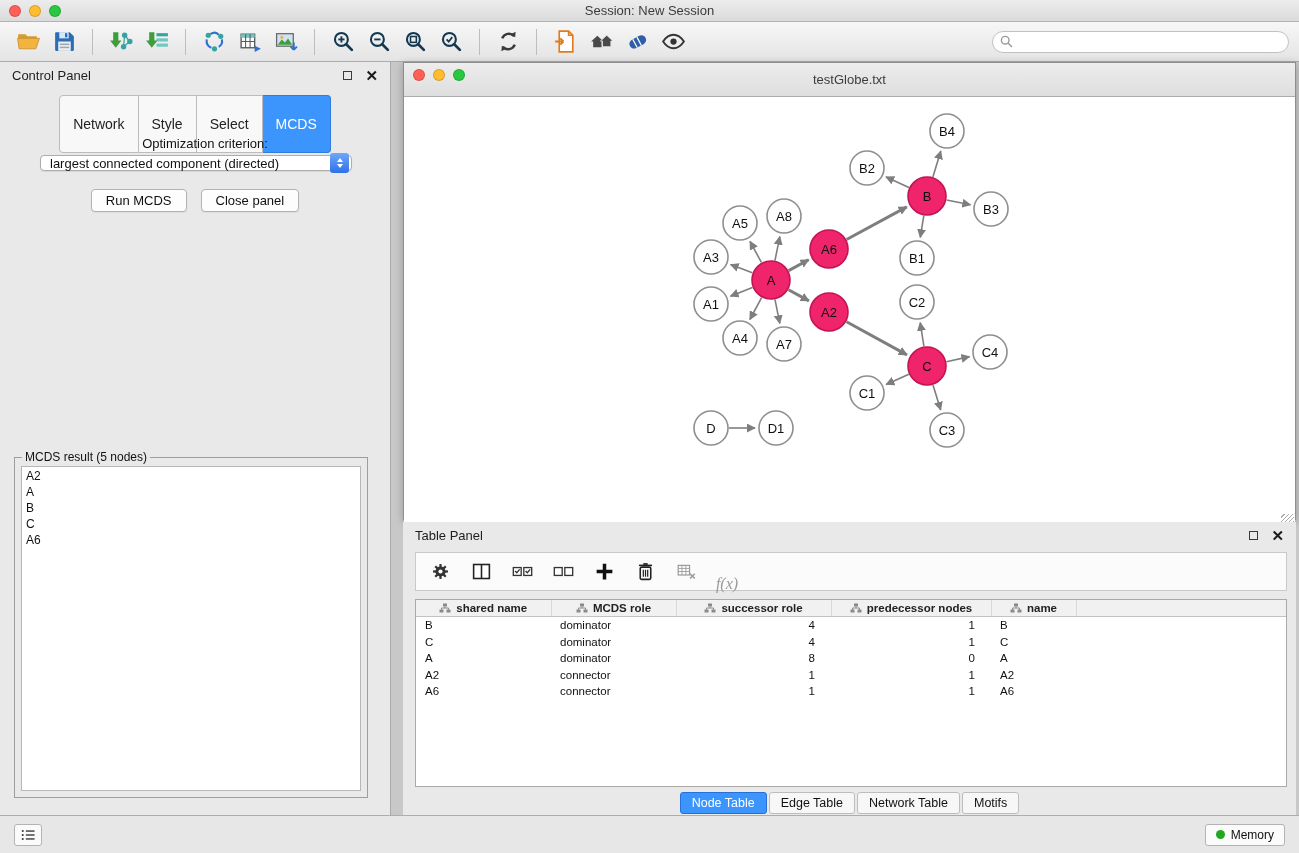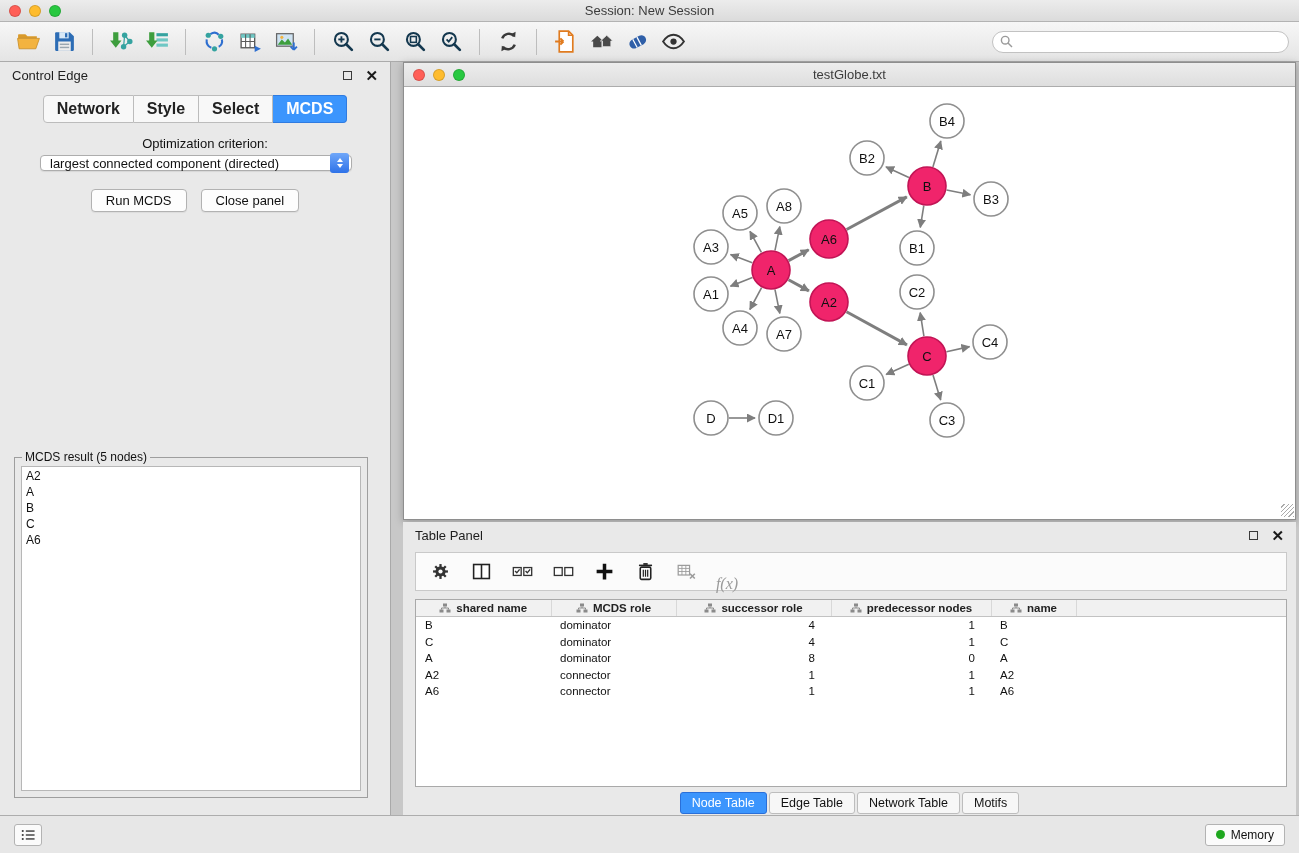--- a/index.html
+++ b/index.html
@@ -25,40 +25,40 @@
   
   .workspace{position:absolute;top:62px;left:0;width:1299px;height:753px;background:#C8C8C8;}
 
   
   .control-panel{position:absolute;left:0;top:0;width:391px;height:753px;background:#E9E9E9;border-right:1px solid #A9A9A9;}
   .panel-header{height:26px;display:flex;align-items:center;padding:0 12px;font-size:13px;color:#1E1E1E;}
   .ph-right{margin-left:auto;display:flex;align-items:center;gap:13px;}
   .ph-float{width:9px;height:9px;border:1.5px solid #3A3A3A;display:inline-block;}
   .ph-close{font-weight:bold;font-size:15px;color:#1A1A1A;line-height:1;}
   .cp-tabs{position:absolute;top:33px;left:0;right:0;display:flex;justify-content:center;}
-  .cp-tab{font-size:16px;padding:4px 13px;background:#F8F8F8;border:1px solid #BCBCBC;border-left:none;color:#222;cursor:default;font-weight:bold;}
+  .cp-tab{font-size:14px;padding:20px 13px;background:#F8F8F8;border:1px solid #BCBCBC;border-left:none;color:#222;cursor:default;}
   .cp-tab:first-child{border-left:1px solid #BCBCBC;border-radius:4px 0 0 4px;}
   .cp-tab:last-child{border-radius:0 4px 4px 0;}
   .cp-tab.active{background:var(--accent);border-color:#2F7BE0;color:#fff;}
   .cp-opt-label{position:absolute;top:74px;left:0;right:0;text-align:center;font-size:13px;color:#111;margin-left:20px;}
   .cp-select{position:absolute;top:93px;left:40px;width:312px;height:16px;background:#fff;border:1px solid #ADADAD;border-radius:4px;display:flex;align-items:center;box-shadow:0 1px 1px rgba(0,0,0,.08);}
   .cp-select .val{flex:1;font-size:13px;padding-left:9px;white-space:nowrap;overflow:hidden;color:#111;}
   .cp-stepper{width:19px;height:20px;margin-right:2px;border-radius:3px;background:linear-gradient(#6FA7F9,#2E72E8);display:flex;flex-direction:column;align-items:center;justify-content:center;gap:2px;}
   .tri-up{width:0;height:0;border-left:3.5px solid transparent;border-right:3.5px solid transparent;border-bottom:4.5px solid #fff;}
   .tri-down{width:0;height:0;border-left:3.5px solid transparent;border-right:3.5px solid transparent;border-top:4.5px solid #fff;}
   .cp-buttons{position:absolute;top:127px;left:0;right:0;display:flex;justify-content:center;gap:14px;}
   .cp-btn{font-size:13px;padding:3px 14px;background:#FDFDFD;border:1px solid #B2B2B2;border-radius:4px;color:#111;box-shadow:0 1px 1px rgba(0,0,0,.06);cursor:default;}
   .mcds-fieldset{position:absolute;left:14px;top:388px;width:354px;height:348px;border:1px solid #9E9E9E;padding:2px 6px 6px;}
   .mcds-fieldset legend{font-size:12px;padding:0 3px;margin-left:1px;color:#111;}
   .mcds-list{background:#fff;border:1px solid #B7B7B7;width:100%;height:100%;overflow:auto;padding:1px 0;}
   .mcds-item{font-size:12px;line-height:16px;padding:0 4px;color:#111;}
 
   
   .network-window{position:absolute;left:403px;top:0;width:893px;height:458px;background:#fff;border:1px solid #8E8E8E;box-shadow:0 2px 8px rgba(0,0,0,.25);}
-  .net-titlebar{height:24px;background:linear-gradient(#EDEDED,#DEDEDE);border-bottom:1px solid #ACACAC;display:flex;align-items:center;justify-content:center;font-size:13px;color:#3C3C3C;position:relative;}
+  .net-titlebar{height:34px;background:linear-gradient(#EDEDED,#DEDEDE);border-bottom:1px solid #ACACAC;display:flex;align-items:center;justify-content:center;font-size:13px;color:#3C3C3C;position:relative;}
   .net-titlebar .lights{top:6px;}
   .net-content{position:relative;width:100%;height:431px;background:#fff;}
   .net-content svg{position:absolute;inset:0;}
   .net-grip{position:absolute;right:1px;bottom:1px;width:13px;height:13px;background:repeating-linear-gradient(135deg,transparent 0 2px,#ABABAB 2px 3px);}
   #net-svg text{font-family:"Liberation Sans",sans-serif;font-size:13px;fill:#101010;}
 
   
   .table-panel{position:absolute;left:403px;top:460px;width:893px;height:293px;background:#E9E9E9;}
   .tt-strip{position:absolute;left:12px;right:9px;top:30px;height:39px;background:#FBFBFB;border:1px solid #C9C9C9;display:flex;align-items:center;padding-left:12px;gap:17px;}
   .tt-btn{display:flex;align-items:center;justify-content:center;height:28px;min-width:24px;cursor:default;}
@@ -326,21 +326,21 @@
         <line x1="8" y1="8" x2="12" y2="12" stroke="#9A9A9A" stroke-width="1.5"></line>
       </svg>
       <input type="text" placeholder="" style="">
     </span>
   </div>
 
   <div class="workspace">
 
     <div class="control-panel">
       <div class="panel-header">
-        <span>Control Edge</span>
+        <span>Control Panel</span>
         <span class="ph-right">
           <span class="ph-float"></span>
           <span class="ph-close">✕</span>
         </span>
       </div>
       <div class="cp-tabs">
           <div class="cp-tab">Network</div>
           <div class="cp-tab">Style</div>
           <div class="cp-tab">Select</div>
           <div class="cp-tab active">MCDS</div>

